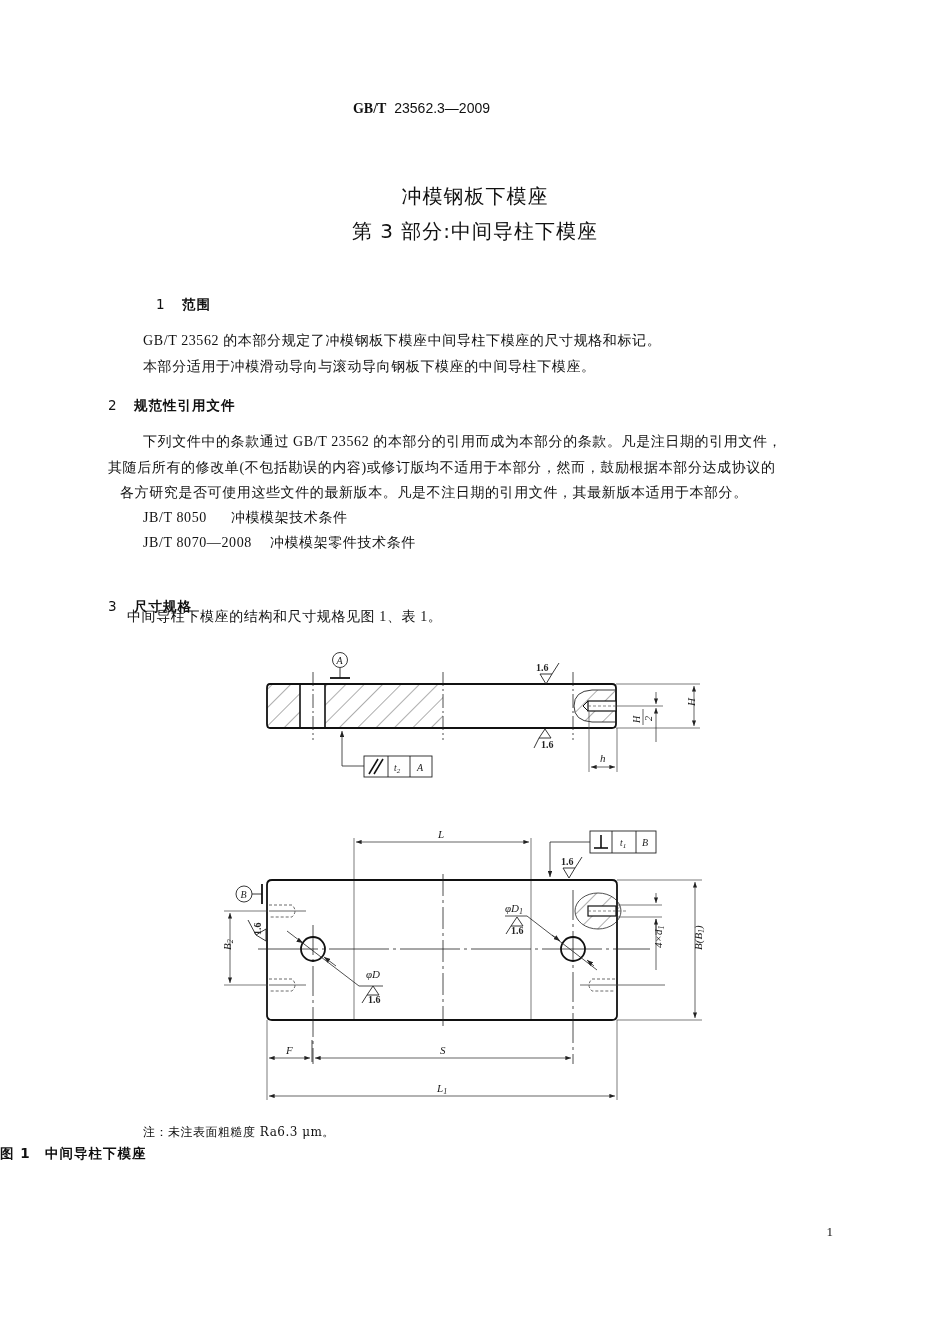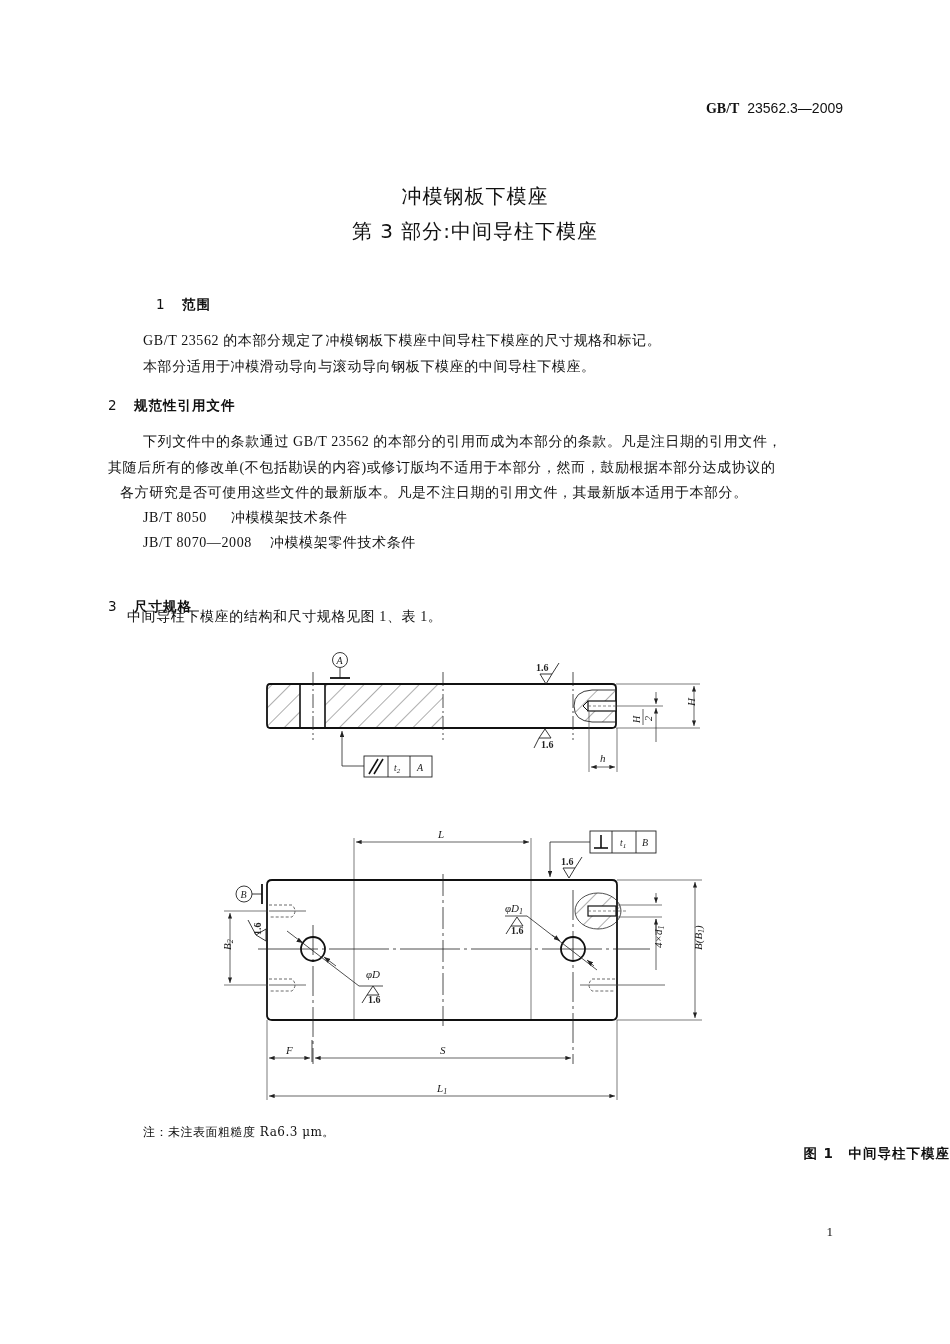--- a/index.html
+++ b/index.html
@@ -1,25 +1,25 @@
 <!DOCTYPE html>
 <html><head>
 <meta charset="utf-8">
 <style>
   html, body { margin: 0; padding: 0; background: #ffffff; }
   body { width: 950px; height: 1344px; position: relative; overflow: hidden; color: #111; }
   .abs { position: absolute; white-space: nowrap; }
-  .std-code { left: 0; right: 107px; top: 100px; text-align: right; font-family: "Liberation Sans", sans-serif; font-size: 14px; }
+  .std-code { left: 0; right: 107px; top: 100px; text-align: center; font-family: "Liberation Sans", sans-serif; font-size: 14px; }
   .std-code .gb { font-family: "Liberation Serif", serif; font-weight: bold; }
   .title { left: 0; right: 0; text-align: center; font-family: "DejaVu Sans", sans-serif; font-size: 20px; letter-spacing: 1px; }
   .h2 { left: 108px; font-family: "DejaVu Sans", sans-serif; font-size: 13.5px; font-weight: bold; letter-spacing: 1px; }
   .h2 .num { display: inline-block; width: 26px; font-weight: normal; }
   .p { font-family: Liberation Serif, serif; font-size: 14px; letter-spacing: 0.6px; }
   .note { left: 143px; top: 1124px; font-family: "DejaVu Serif", serif; font-size: 12px; letter-spacing: 0.5px; }
-  .caption { left: 0; right: 0; top: 1145px; text-align: right; font-family: "DejaVu Sans", sans-serif; font-size: 13.5px; font-weight: bold; letter-spacing: 1px; }
+  .caption { left: 0; right: 0; top: 1145px; text-align: left; font-family: "DejaVu Sans", sans-serif; font-size: 13.5px; font-weight: bold; letter-spacing: 1px; }
   .page-num { right: 117px; top: 1224px; font-family: "Liberation Serif", serif; font-size: 13px; }
   svg text { font-family: "Liberation Serif", serif; font-style: italic; fill: #222; }
   svg .rough { font-style: normal; font-weight: bold; font-size: 10px; }
 </style>
 </head>
 <body>
 
 <div class="abs std-code">
   <span class="gb">GB/T</span>&nbsp;
   <span>23562.3—2009</span>

